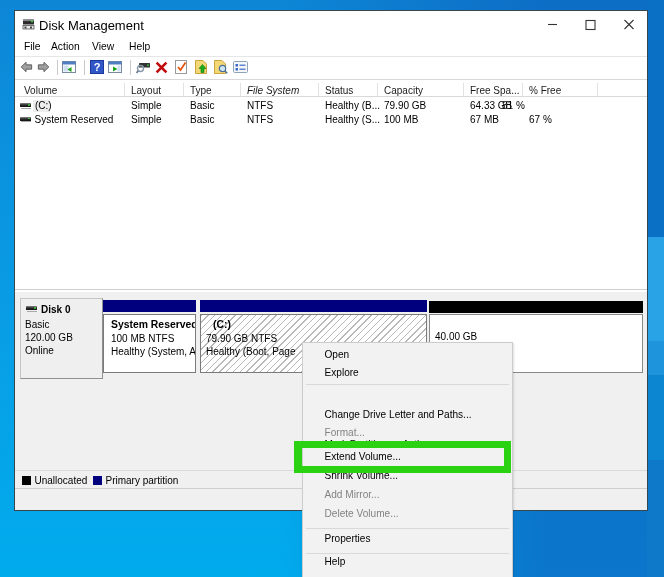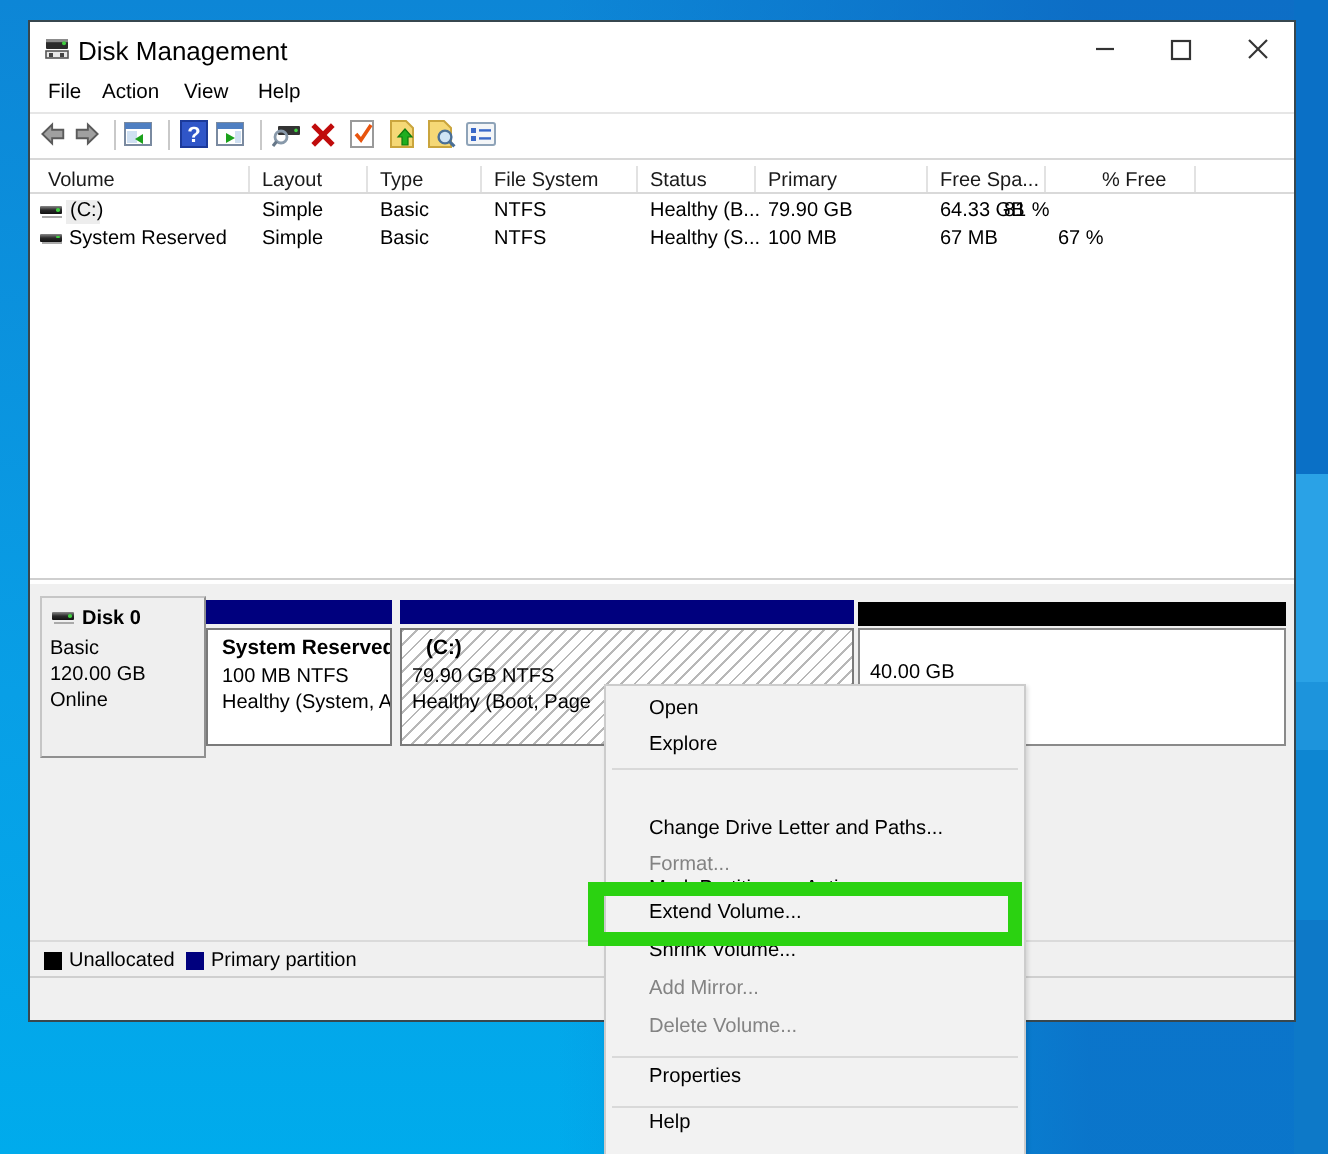--- a/index.html
+++ b/index.html
@@ -187,25 +187,25 @@
 <div class="abs hline" style="left:240px;"></div>
 <div class="abs hline" style="left:318px;"></div>
 <div class="abs hline" style="left:377px;"></div>
 <div class="abs hline" style="left:463px;"></div>
 <div class="abs hline" style="left:522px;"></div>
 <div class="abs hline" style="left:597px;"></div>
 <div class="abs" id="header-bottom"></div>
 <div class="t htext" style="left:24px;">Volume</div>
 <div class="t htext" style="left:131px;">Layout</div>
 <div class="t htext" style="left:190px;">Type</div>
-<div class="t htext" style="left:247px;">File System</div>
+<div class="t htext" style="left:247px;font-style:italic;">File System</div>
 <div class="t htext" style="left:325px;">Status</div>
-<div class="t htext" style="left:384px;">Primary</div>
+<div class="t htext" style="left:384px;">Capacity</div>
 <div class="t htext" style="left:470px;">Free Spa...</div>
-<div class="t htext" style="left:551px;text-align:right;">% Free</div>
+<div class="t htext" style="left:529px;text-align:right;">% Free</div>
 
 <div class="abs" style="left:33px; top:100px; width:17px; height:12px; background:#ededed;"></div>
 <div class="hdd" style="left:20px; top:103px;"></div>
 <div class="t rtext" style="left:35px; top:100px;">(C:)</div>
 <div class="t rtext" style="left:131px; top:100px;">Simple</div>
 <div class="t rtext" style="left:190px; top:100px;">Basic</div>
 <div class="t rtext" style="left:247px; top:100px;">NTFS</div>
 <div class="t rtext" style="left:325px; top:100px;">Healthy (B...</div>
 <div class="t rtext" style="left:384px; top:100px;">79.90 GB</div>
 <div class="t rtext" style="left:470px; top:100px;">64.33 GB</div>

